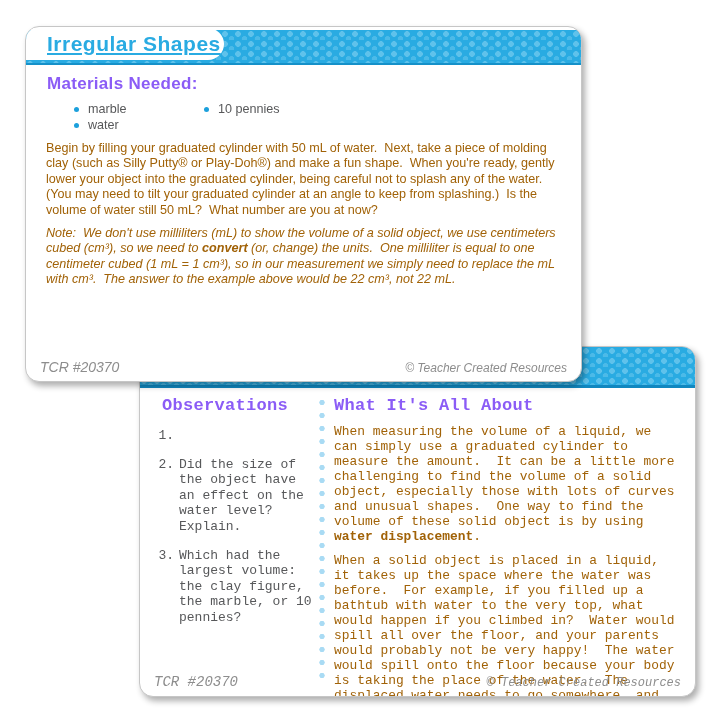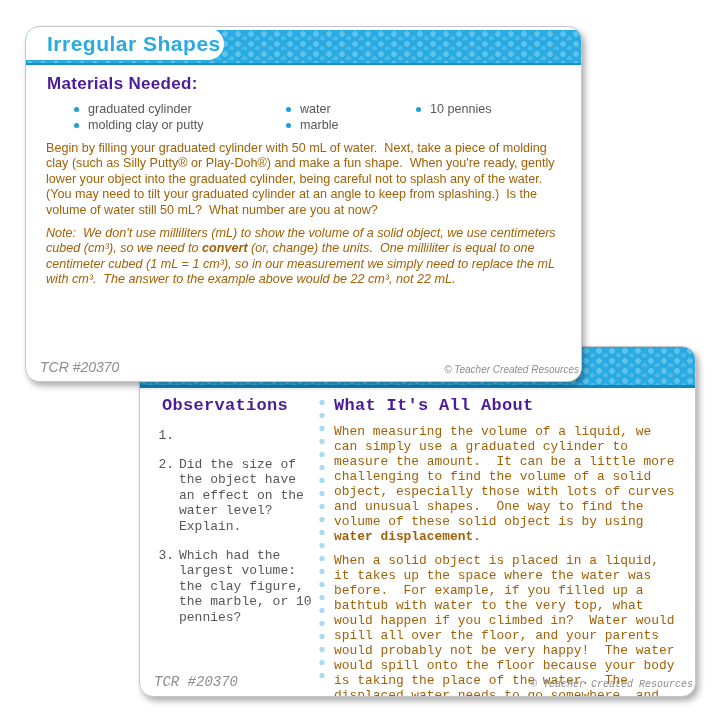--- a/index.html
+++ b/index.html
@@ -16,38 +16,38 @@
           radial-gradient(circle at 4px 4px, #5fc2eb 2.6px, rgba(0,0,0,0) 3.1px),
           radial-gradient(circle at 10.5px 9px, #4cbae8 2.6px, rgba(0,0,0,0) 3.1px);
         background-size:13px 10px;
         border-bottom:2px solid #1591c9;}
   .band-front{height:33px;margin-top:3px;position:relative;}
   .band-back{height:38px;border-bottom:3px solid #1187bf;}
 
   .tab{position:absolute;left:0;top:-2px;height:32px;width:198px;background:#ffffff;
        border-radius:0 17px 17px 0;display:flex;align-items:center;padding-left:21px;
        box-sizing:border-box;}
-  .card-title{font-size:21px;font-weight:bold;color:#29abe2;letter-spacing:.5px;margin:0;}
+  .card-title{font-size:21px;font-weight:bold;color:#29abe2;letter-spacing:.5px;margin:0;text-decoration:underline;}
 
-  .blue-head{color:#4c1d95;font-size:17px;font-weight:bold;letter-spacing:.3px;margin:0;}
+  .blue-head{color:#8b5cf6;font-size:17px;font-weight:bold;letter-spacing:.3px;margin:0;}
 
   .front-content{padding:7px 21px 0 20px;color:#57585a;}
   .mat-head{margin:2px 0 7px 1px;}
   .materials{display:flex;margin:0 0 4px 28px;}
   .mcol{list-style:none;margin:0;padding:0;}
   .mcol1{width:212px;} .mcol2{width:130px;} .mcol3{flex:1;}
   .mitem{display:flex;align-items:center;font-size:12.6px;line-height:16px;color:#57585a;}
   .dot{width:5px;height:5px;border-radius:50%;background:#1ca0dc;margin-right:9px;flex:none;}
 
   .para{font-size:12.6px;line-height:15.4px;margin:8px 0 0 0;white-space:pre-wrap;color:#a16207;}
   .note{font-style:italic;}
   .note b{font-weight:bold;}
 
   .footer-left{position:absolute;left:14px;bottom:6px;font-size:14px;font-style:italic;color:#8d8d8d;}
-  .footer-right{position:absolute;right:2px;bottom:6px;font-size:10px;font-style:italic;color:#8d8d8d;}
+  .footer-right{position:absolute;right:14px;bottom:6px;font-size:12px;font-style:italic;color:#8d8d8d;}
 
   .back-content{display:flex;align-items:stretch;height:305px;box-sizing:border-box;
                 padding:6px 14px 0 16px;color:#57585a;}
   .col-obs{width:158px;flex:none;}
   .obs-head{margin:2px 0 0 6px;}
   .questions{margin:13px 0 0 0;padding:0;list-style:none;}
   .q{display:flex;margin-bottom:13px;font-size:13px;line-height:15.6px;}
   .qnum{width:18px;flex:none;text-align:right;padding-right:5px;}
   .qtext{flex:1;white-space:pre-wrap;}
   .divider{flex:none;width:12px;margin:2px 6px 14px 2px;
@@ -95,38 +95,28 @@
 
   <section class="card card-front">
     <div class="band band-front">
       <div class="tab">
         <h1 class="card-title">Irregular Shapes</h1>
       </div>
     </div>
     <div class="front-content">
       <h2 class="blue-head mat-head">Materials Needed:</h2>
       <div class="materials">
-        <ul class="mcol mcol1">
+        <ul class="mcol mcol2">
           <li class="mitem">
               <span class="dot"></span>
-              <span class="mtext">graduated cylinder</span>
+              <span class="mtext">marble</span>
             </li>
           <li class="mitem">
               <span class="dot"></span>
-              <span class="mtext">molding clay or putty</span>
-            </li>
-        </ul>
-        <ul class="mcol mcol2">
-          <li class="mitem">
-              <span class="dot"></span>
               <span class="mtext">water</span>
-            </li>
-          <li class="mitem">
-              <span class="dot"></span>
-              <span class="mtext">marble</span>
             </li>
         </ul>
         <ul class="mcol mcol3">
           <li class="mitem">
               <span class="dot"></span>
               <span class="mtext">10 pennies</span>
             </li>
         </ul>
       </div>
       <p class="para">Begin by filling your graduated cylinder with 50 mL of water.  Next, take a piece of molding clay (such as Silly Putty® or Play-Doh®) and make a fun shape.  When you're ready, gently lower your object into the graduated cylinder, being careful not to splash any of the water.  (You may need to tilt your graduated cylinder at an angle to keep from splashing.)  Is the volume of water still 50 mL?  What number are you at now?</p>

